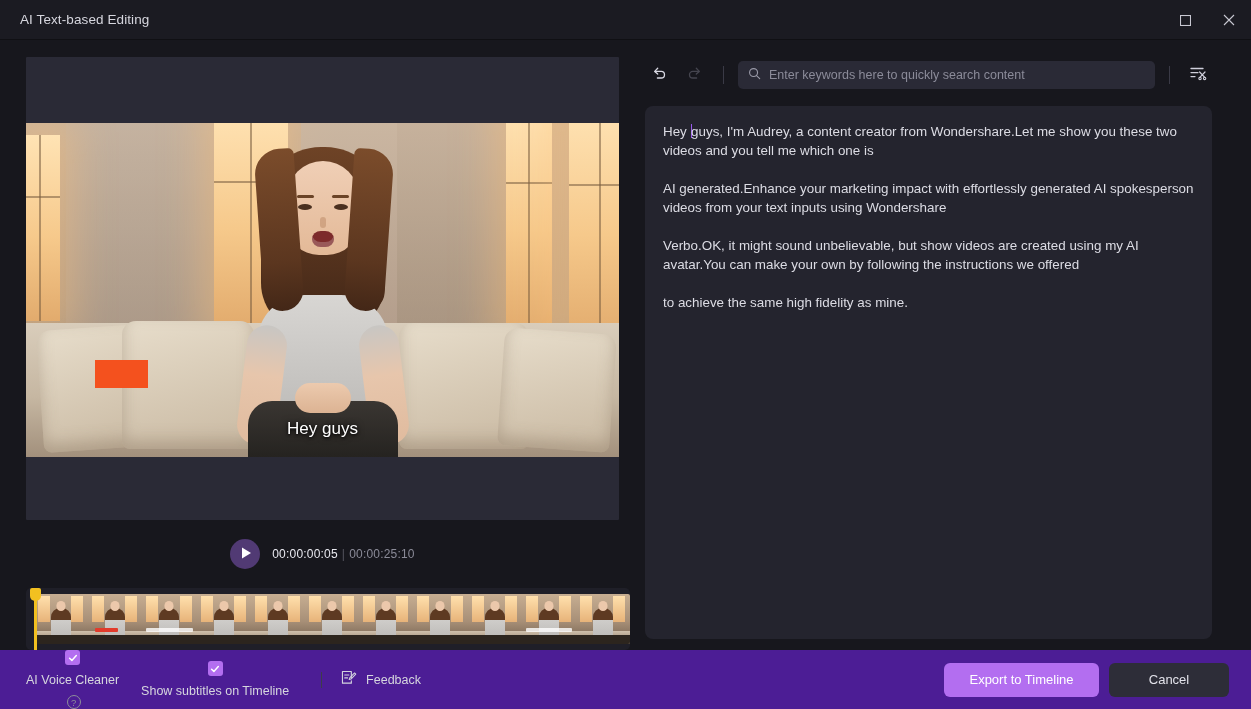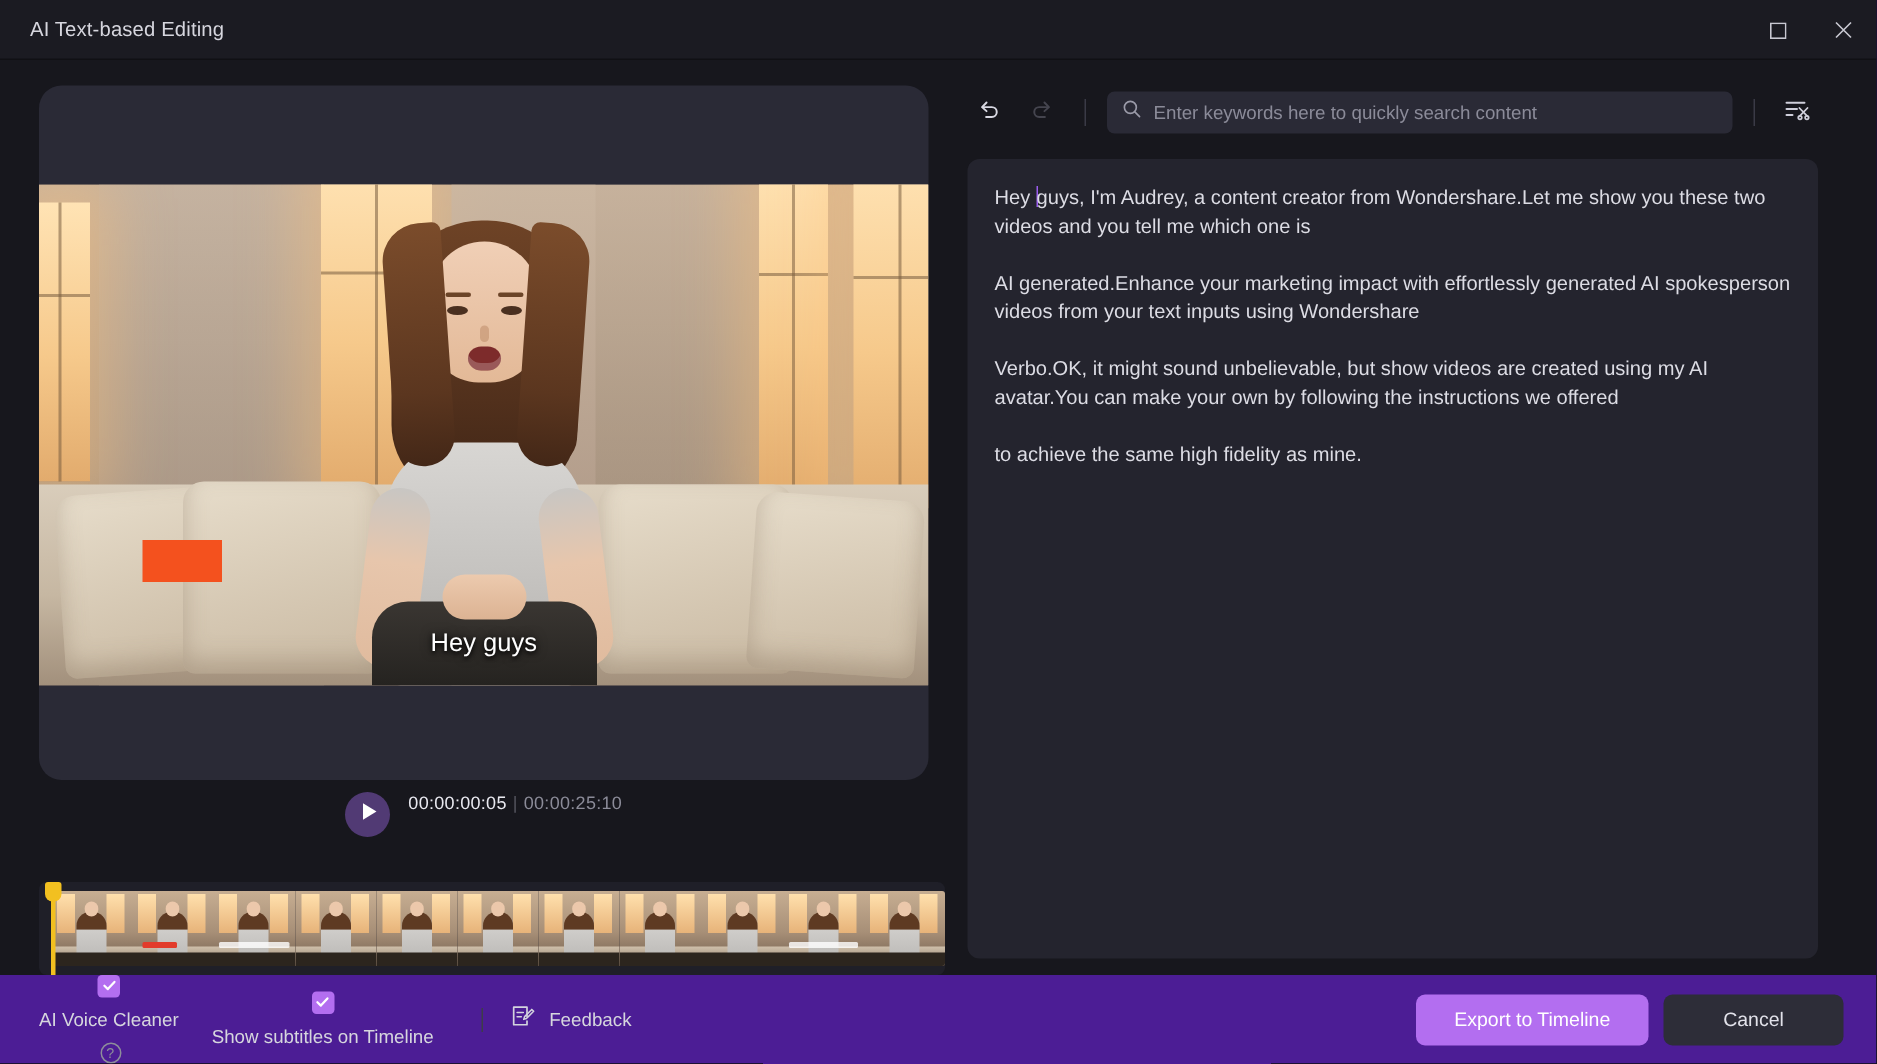--- a/index.html
+++ b/index.html
@@ -47,21 +47,21 @@
   
   .left-col {
     width: 631px; min-width: 631px;
     display: flex; flex-direction: column;
     padding: 17px 12px 0 26px;
     position: relative;
   }
   .preview-wrap {
     width: 593px; height: 463px;
     background: #2a2a36;
-    border-radius: 15px;
+    border-radius: 1px;
     overflow: hidden;
     position: relative;
     display: flex; align-items: center; justify-content: center;
   }
   .video-frame {
     position: absolute; left: 0; top: 66px;
     width: 593px; height: 334px;
     overflow: hidden;
   }
 
@@ -164,21 +164,21 @@
   .subtitle {
     position: absolute; left: 0; right: 0; bottom: 18px; text-align: center;
     color: #ffffff; font-size: 17px;
     text-shadow: 0 1px 3px rgba(0,0,0,.95), 0 0 7px rgba(0,0,0,.8);
     z-index: 8;
   }
 
   
   .transport {
     width: 593px; height: 52px;
-    display: flex; align-items: flex-start; justify-content: center; gap: 12px;
+    display: flex; align-items: center; justify-content: center; gap: 12px;
     margin-top: 8px;
   }
   .play-btn {
     width: 30px; height: 30px; border-radius: 50%;
     background: #513a74; display: flex; align-items: center; justify-content: center;
     cursor: pointer; flex: none;
   }
   .play-btn svg { margin-left: 2px; }
   .tc { font-size: 12px; color: #e9e9f0; letter-spacing: .2px; }
   .tc .sep { color: #55555f; margin: 0 4px; }

